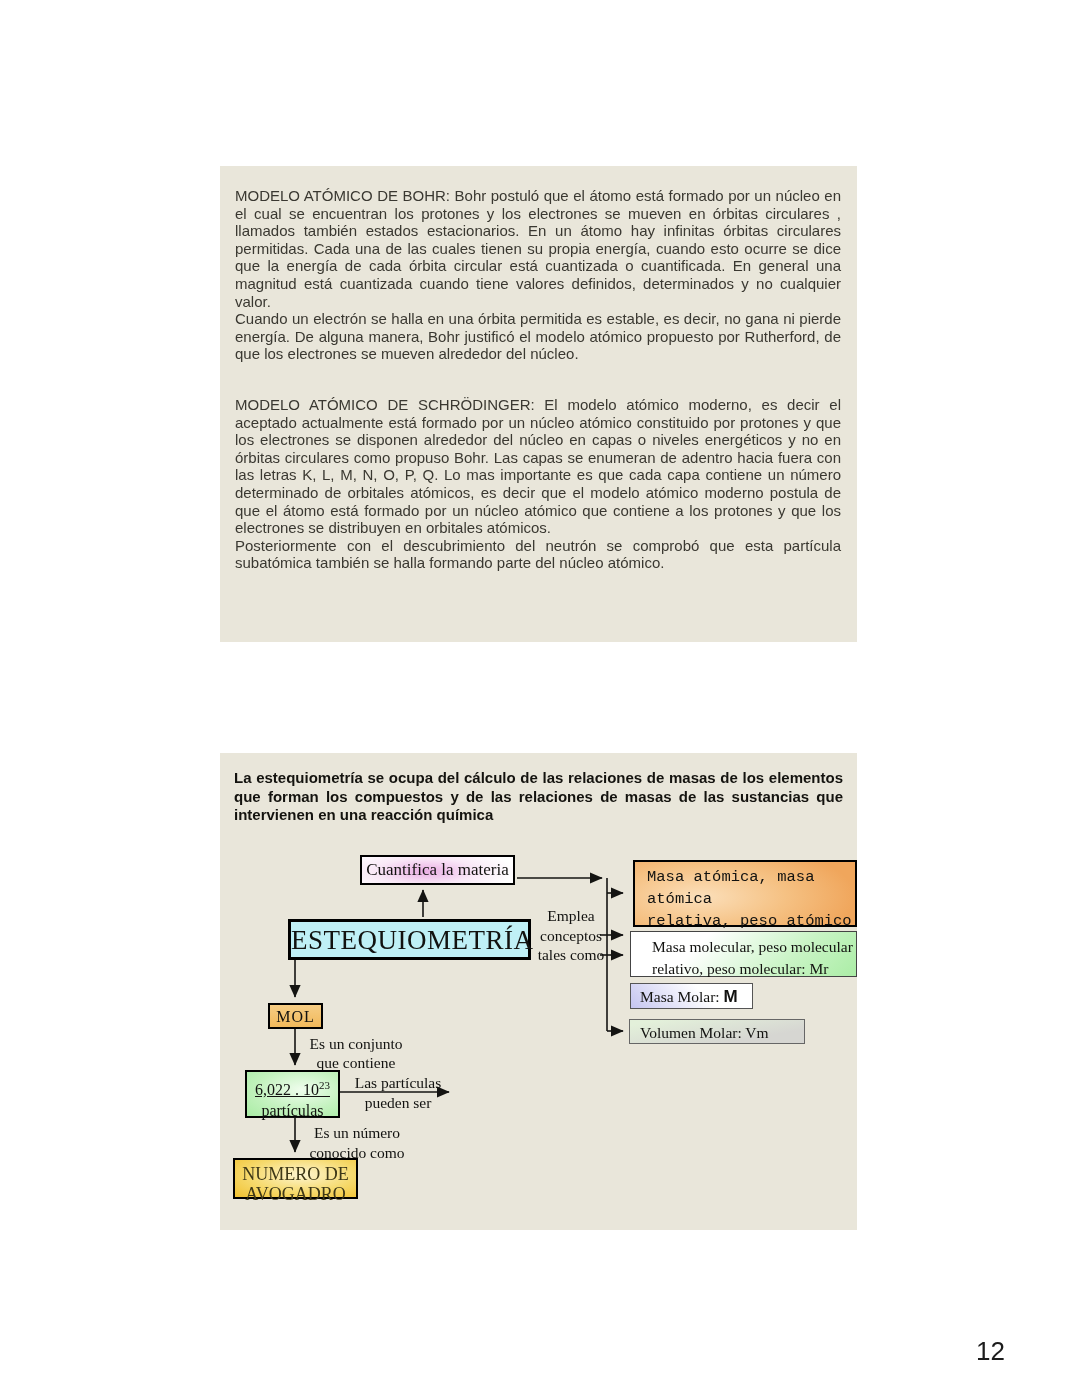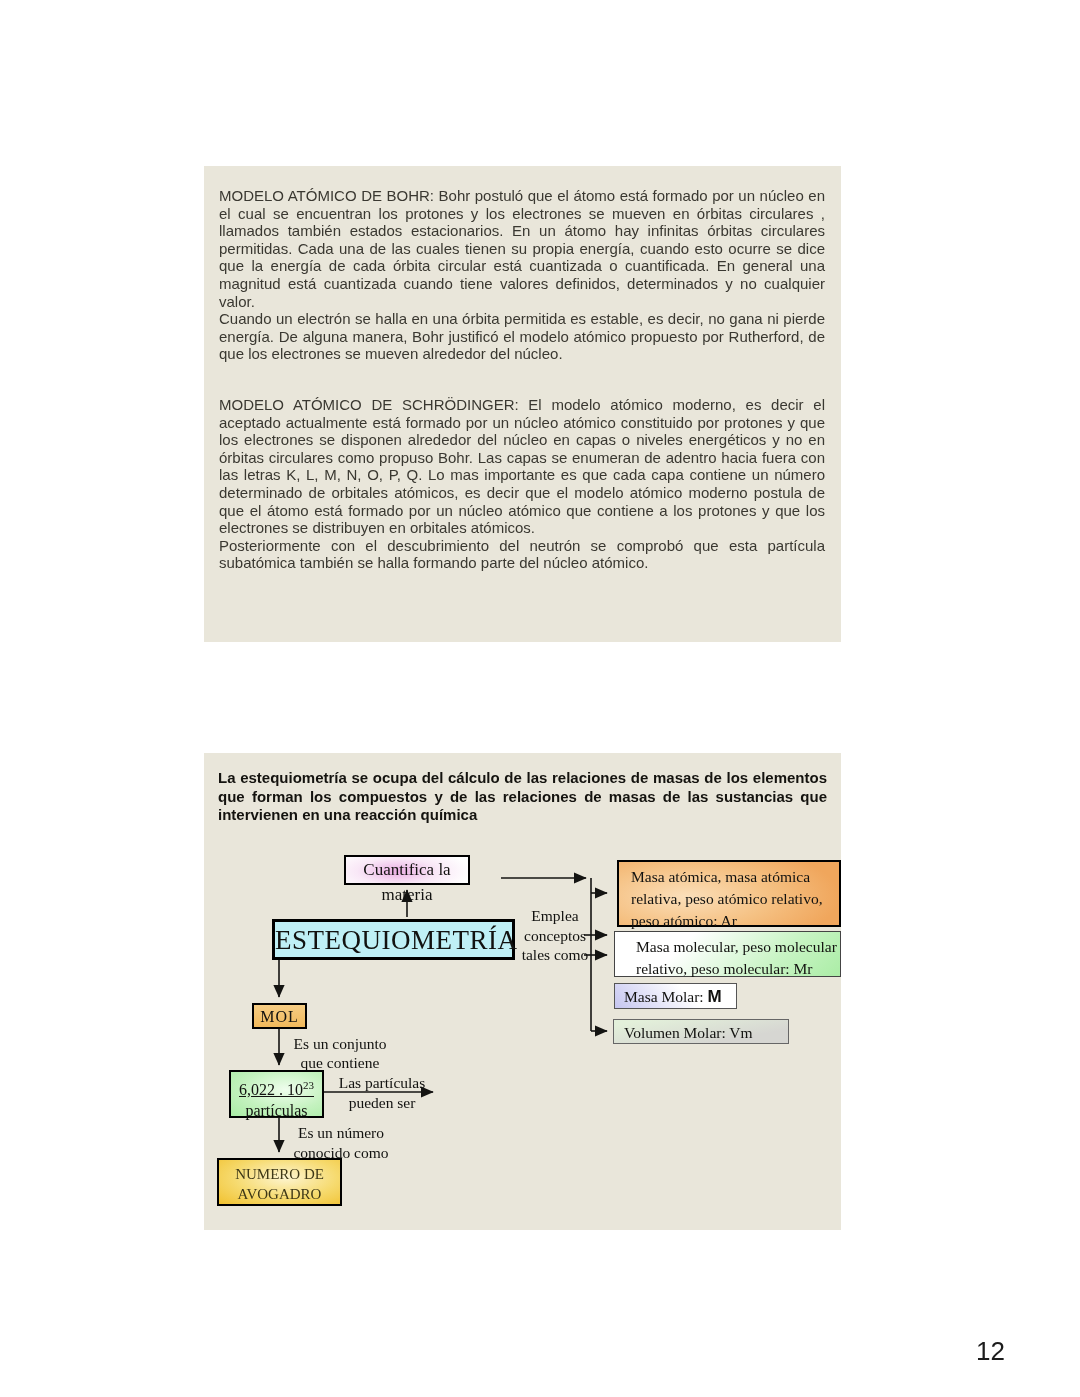--- a/index.html
+++ b/index.html
@@ -1,50 +1,50 @@
 <!DOCTYPE html>
 <html><head>
 <meta charset="utf-8">
 <style>
   html,body{margin:0;padding:0;background:#ffffff;}
   #page{position:relative;width:1080px;height:1397px;background:#ffffff;overflow:hidden;
         font-family:"Liberation Sans",sans-serif;}
-  .panel{position:absolute;left:204px;width:637px;background:#e9e6da;}
+  .panel{position:absolute;left:220px;width:637px;background:#e9e6da;}
   #atomic-panel{top:166px;height:476px;}
   #stoich-panel{top:753px;height:477px;}
   .bodytext{padding:21px 16px 0 15px;font-size:15px;line-height:17.6px;
             color:#3a3831;text-align:justify;}
   .bodytext p{margin:0;}
   .bodytext p.gap{margin-top:33px;}
   .intro{padding:16px 14px 0 14px;font-size:15px;line-height:18.6px;font-weight:bold;
          color:#14130f;text-align:justify;}
   
   #diagram{position:absolute;left:0;top:0;width:637px;height:477px;
            font-family:"Liberation Serif","DejaVu Serif",serif;color:#121210;}
   .node{position:absolute;box-sizing:border-box;text-align:center;}
   .lbl{position:absolute;text-align:center;font-size:15.5px;line-height:19.5px;}
-  #node-cuantifica{left:140px;top:102px;width:126px;height:30px;border:2.5px solid #000;
+  #node-cuantifica{left:140px;top:102px;width:155px;height:30px;border:2.5px solid #000;
     background:radial-gradient(ellipse 60% 90% at 42% 55%, #eaaee4 0%, #f9e8f7 55%, #ffffff 100%);
     font-size:17px;line-height:25px;}
   #node-esteq{left:68px;top:166px;width:243px;height:41px;border:3px solid #000;
     background:#bff0f6;font-size:27px;line-height:36px;letter-spacing:0.5px;}
   #node-mol{left:48px;top:250px;width:55px;height:26px;border:2px solid #000;
     background:linear-gradient(180deg,#f6cd84,#f1b95b);font-size:16px;line-height:23px;letter-spacing:1px;}
   #node-6022{left:25px;top:317px;width:95px;height:48px;border:2.5px solid #000;
     background:radial-gradient(ellipse at 60% 40%, #effded 0%, #c4f2bf 55%, #a9eca4 100%);
     font-size:16px;line-height:21px;padding-top:3px;text-decoration:underline;}
   #node-particles{left:235px;top:287px;width:100px;height:107px;border:2.5px solid #000;
     background:radial-gradient(ellipse 65% 55% at 62% 55%, #ee9a96 0%, #f7cdca 45%, #ffffff 85%);
     text-align:left;font-size:15.5px;line-height:19.2px;padding:6px 0 0 8px;}
-  #node-avogadro{left:13px;top:405px;width:125px;height:48px;border:2.5px solid #000;
+  #node-avogadro{left:13px;top:405px;width:125px;height:41px;border:2.5px solid #000;
     background:radial-gradient(ellipse at 55% 40%, #fdf5d0 0%, #f6da6e 55%, #f1c12f 100%);
-    font-size:15px;line-height:20px;padding-top:4px;color:#3e3817;}
+    font-size:18px;line-height:20px;padding-top:4px;color:#3e3817;}
   #node-masa-atomica{left:413px;top:107px;width:224px;height:67px;border:2px solid #000;
     background:radial-gradient(ellipse 70% 90% at 30% 55%, #fbdfba 0%, #f5c183 55%, #f0a65c 100%);
-    text-align:left;font-size:15.5px;line-height:22px;padding:4px 0 0 12px;}
+    text-align:left;font-size:15.5px;line-height:22px;padding:4px 0 0 12px;font-family:Liberation Mono, monospace;}
   #node-masa-molecular{left:410px;top:178px;width:227px;height:46px;border:1px solid #444;
     background:linear-gradient(135deg,#ffffff 30%,#c9f4c5 70%,#abeda6 100%);
     text-align:left;font-size:15.5px;line-height:22px;padding:4px 0 0 21px;}
   #node-masa-molar{left:410px;top:230px;width:123px;height:26px;border:1px solid #555;
     background:linear-gradient(45deg,#c5c5f0 0%,#ffffff 60%);
     text-align:left;font-size:15.5px;line-height:22px;padding:2px 0 0 9px;}
   #node-masa-molar .sym{font-family:"Liberation Sans",sans-serif;font-weight:bold;font-size:17px;}
   #node-volumen{left:409px;top:266px;width:176px;height:25px;border:1px solid #666;
     background:linear-gradient(170deg,#e3f0da 10%,#d6d6d2 75%);
     text-align:left;font-size:15.5px;line-height:21px;padding:2px 0 0 10px;}

